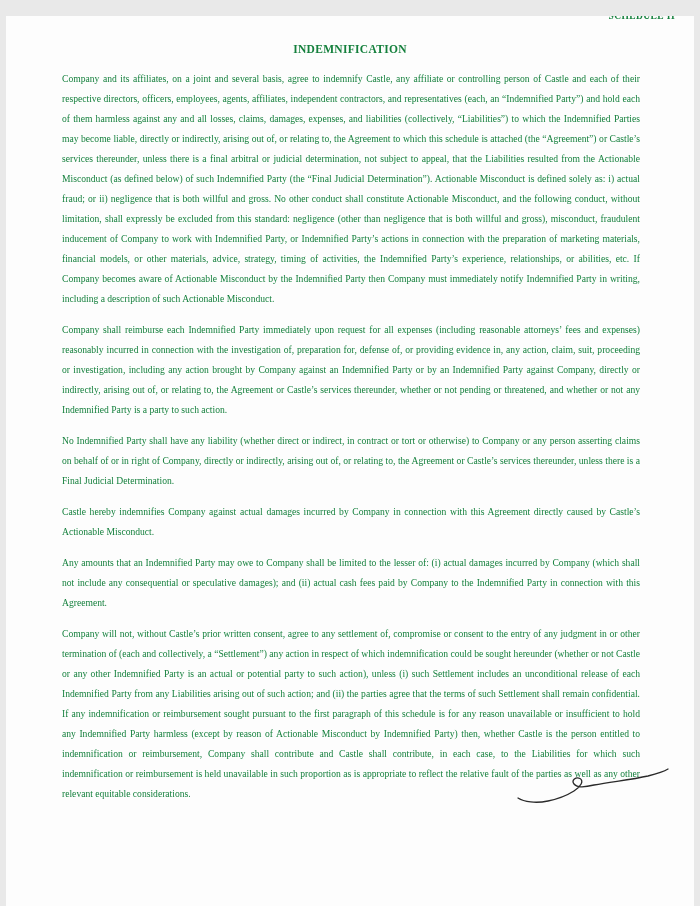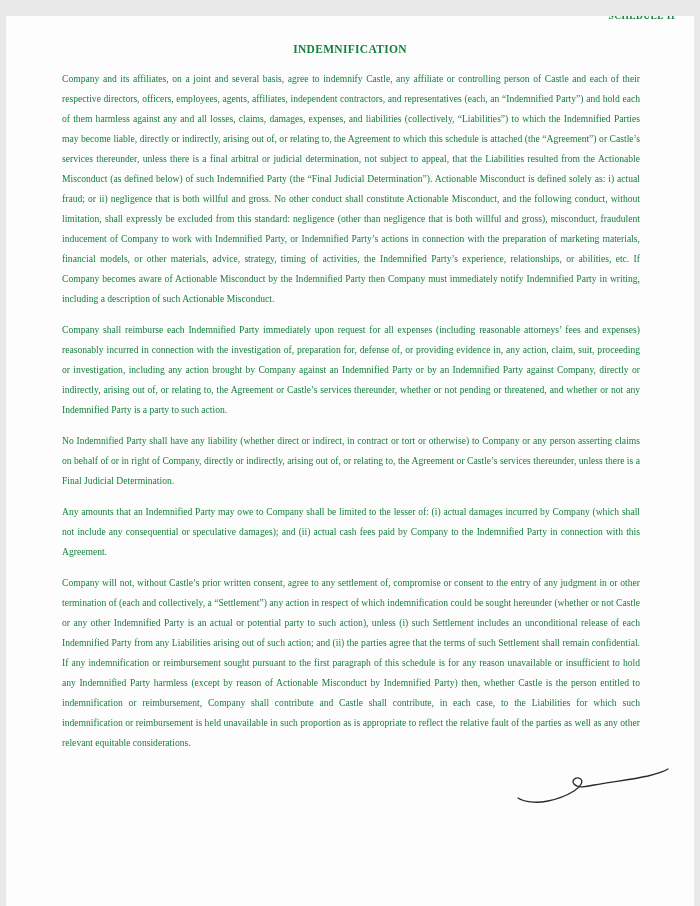--- a/index.html
+++ b/index.html
@@ -58,20 +58,21 @@
 <div class="page">
 
   <div class="schedule-label">SCHEDULE II</div>
 
   <div class="doc-title">INDEMNIFICATION</div>
 
   <div class="doc-body">
     <p>Company and its affiliates, on a joint and several basis, agree to indemnify Castle, any affiliate or controlling person of Castle and each of their respective directors, officers, employees, agents, affiliates, independent contractors, and representatives (each, an “Indemnified Party”) and hold each of them harmless against any and all losses, claims, damages, expenses, and liabilities (collectively, “Liabilities”) to which the Indemnified Parties may become liable, directly or indirectly, arising out of, or relating to, the Agreement to which this schedule is attached (the “Agreement”) or Castle’s services thereunder, unless there is a final arbitral or judicial determination, not subject to appeal, that the Liabilities resulted from the Actionable Misconduct (as defined below) of such Indemnified Party (the “Final Judicial Determination”).  Actionable Misconduct is defined solely as: i) actual fraud; or ii) negligence that is both willful and gross. No other conduct shall constitute Actionable Misconduct, and the following conduct, without limitation, shall expressly be excluded from this standard:  negligence (other than negligence that is both willful and gross), misconduct, fraudulent inducement of Company to work with Indemnified Party, or Indemnified Party’s actions in connection with the preparation of marketing materials, financial models, or other materials, advice, strategy, timing of activities, the Indemnified Party’s experience, relationships, or abilities, etc.  If Company becomes aware of Actionable Misconduct by the Indemnified Party then Company must immediately notify Indemnified Party in writing, including a description of such Actionable Misconduct.</p>
     <p>Company shall reimburse each Indemnified Party immediately upon request for all expenses (including reasonable attorneys’ fees and expenses) reasonably incurred in connection with the investigation of, preparation for, defense of, or providing evidence in, any action, claim, suit, proceeding or investigation, including any action brought by Company against an Indemnified Party or by an Indemnified Party against Company, directly or indirectly, arising out of, or relating to, the Agreement or Castle’s services thereunder, whether or not pending or threatened, and whether or not any Indemnified Party is a party to such action.</p>
     <p>No Indemnified Party shall have any liability (whether direct or indirect, in contract or tort or otherwise) to Company or any person asserting claims on behalf of or in right of Company, directly or indirectly, arising out of, or relating to, the Agreement or Castle’s services thereunder, unless there is a Final Judicial Determination.</p>
+    <p>Castle hereby indemnifies Company against actual damages incurred by Company in connection with this Agreement directly caused by Castle’s Actionable Misconduct.</p>
     <p>Any amounts that an Indemnified Party may owe to Company shall be limited to the lesser of: (i) actual damages incurred by Company (which shall not include any consequential or speculative damages); and (ii) actual cash fees paid by Company to the Indemnified Party in connection with this Agreement.</p>
     <p>Company will not, without Castle’s prior written consent, agree to any settlement of, compromise or consent to the entry of any judgment in or other termination of (each and collectively, a “Settlement”) any action in respect of which indemnification could be sought hereunder (whether or not Castle or any other Indemnified Party is an actual or potential party to such action), unless (i) such Settlement includes an unconditional release of each Indemnified Party from any Liabilities arising out of such action; and (ii) the parties agree that the terms of such Settlement shall remain confidential. If any indemnification or reimbursement sought pursuant to the first paragraph of this schedule is for any reason unavailable or insufficient to hold any Indemnified Party harmless (except by reason of Actionable Misconduct by Indemnified Party) then, whether Castle is the person entitled to indemnification or reimbursement, Company shall contribute and Castle shall contribute, in each case, to the Liabilities for which such indemnification or reimbursement is held unavailable in such proportion as is appropriate to reflect the relative fault of the parties as well as any other relevant equitable considerations.</p>
   </div>
 
   <svg class="signature" viewBox="0 0 158 40" xmlns="http://www.w3.org/2000/svg" aria-hidden="true">
     <path d="M 4 32
              C 10 36, 22 37.5, 34 35
              C 44 33, 52 30, 60 25
              C 67 20.5, 70 15, 66 12.5
              C 62 10.5, 57 14, 60 18

